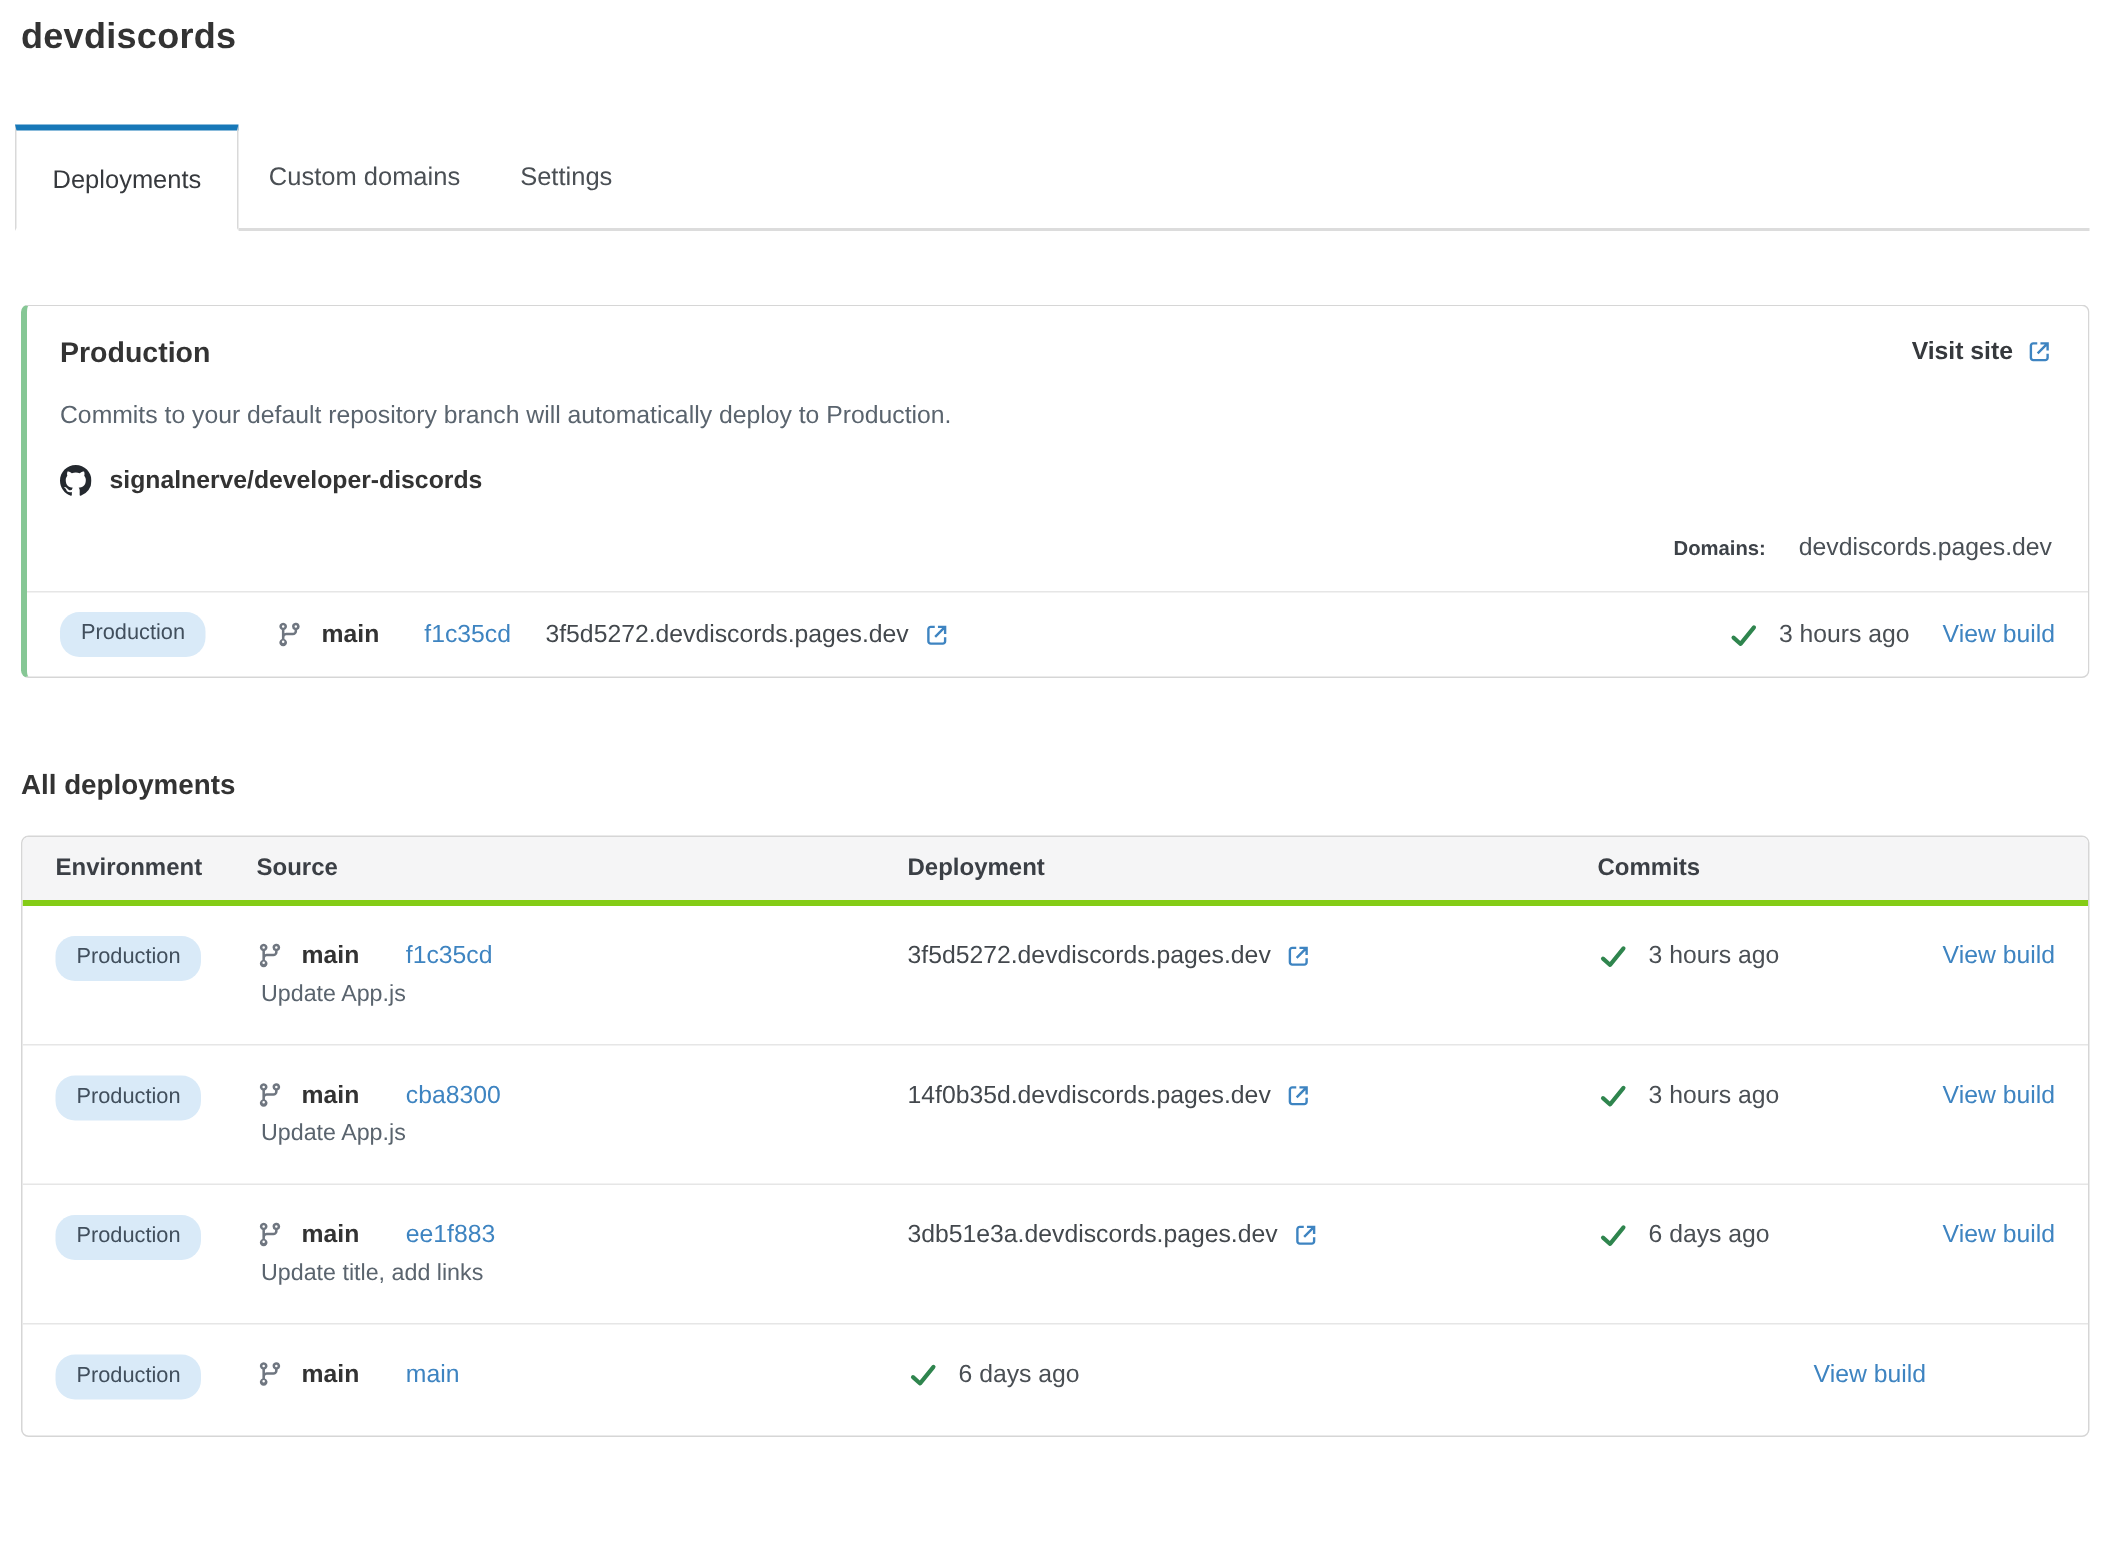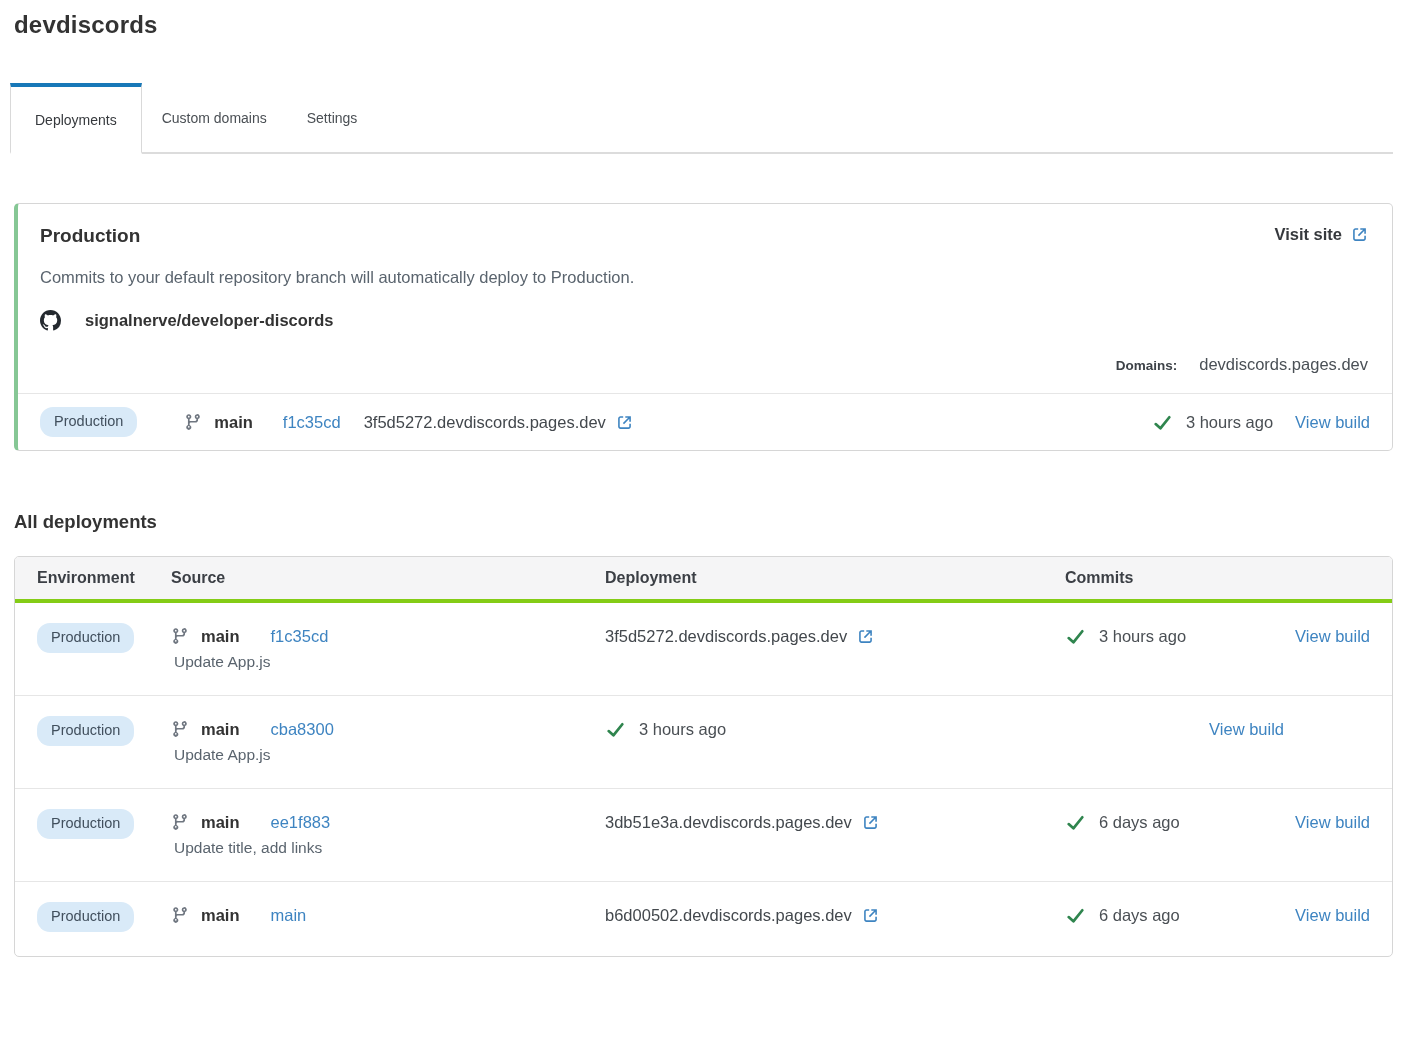--- a/index.html
+++ b/index.html
@@ -20,21 +20,21 @@
   }
 
   
   .tabbar {
     display: flex; align-items: stretch;
     height: 71px; margin-top: 44px; margin-left: -4px;
     border-bottom: 2px solid #dcdcdc;
   }
   .tab {
     display: flex; align-items: center;
-    font-size: 14px; color: #4a4f54;
+    font-size: 17px; color: #4a4f54;
     padding: 0 20px; cursor: pointer;
     position: relative;
   }
   .tab.active {
     background: #ffffff;
     color: #36393d;
     border: 1px solid #d9d9d9;
     border-top: 4px solid #1778b8;
     border-bottom: 2px solid #ffffff;
     margin-bottom: -2px;
@@ -51,21 +51,21 @@
   .prod-card-body { padding: 21px 24px 19px 22px; }
   .prod-head { display: flex; justify-content: space-between; align-items: flex-start; }
   .prod-title { font-size: 19px; font-weight: 600; color: #333333; }
   .visit-site {
     display: inline-flex; align-items: center; gap: 9px;
     font-size: 16.5px; font-weight: 600; color: #36393d;
     cursor: pointer; text-decoration: none;
   }
   .prod-desc { margin-top: 21px; font-size: 16.5px; color: #5a646e; }
   .repo-row {
-    margin-top: 23px; display: inline-flex; align-items: center; gap: 24px;
+    margin-top: 23px; display: inline-flex; align-items: center; gap: 12px;
     cursor: pointer;
   }
   .repo-name { font-size: 16.5px; font-weight: 700; color: #333333; }
   .domains-row { margin-top: 20px; display: flex; align-items: baseline; gap: 22px; justify-content: flex-end; }
   .domains-label { font-size: 13.5px; font-weight: 700; color: #3d4248; }
   .domains-value { font-size: 16.5px; color: #4a5056; }
   .prod-divider { border-top: 1px solid #e6e6e6; }
   .prod-deploy-row {
     display: flex; align-items: center;
     padding: 13px 22px; min-height: 56px;
@@ -268,20 +268,33 @@
         <span class="branch-icon">
   <svg width="18" height="18" viewBox="0 0 16 16" fill="currentColor" aria-hidden="true">
     <path d="M11.75 2.5a.75.75 0 1 0 0 1.5.75.75 0 0 0 0-1.5Zm-2.25.75a2.25 2.25 0 1 1 3 2.122V6A2.5 2.5 0 0 1 10 8.5H6a1 1 0 0 0-1 1v1.128a2.251 2.251 0 1 1-1.5 0V5.372a2.25 2.25 0 1 1 1.5 0v1.836A2.493 2.493 0 0 1 6 7h4a1 1 0 0 0 1-1v-.628A2.25 2.25 0 0 1 9.5 3.25Zm-6 0a.75.75 0 1 0 1.5 0 .75.75 0 0 0-1.5 0Zm.75 8.25a.75.75 0 1 0 0 1.5.75.75 0 0 0 0-1.5Z"></path>
   </svg>
 </span>
         <span class="branch-name">main</span>
         <a class="link" style="margin-left:31px;">cba8300</a>
       </div>
       <div class="commit-msg">Update App.js</div>
     </div>
+    <div class="cell-deploy">
+      <div class="cell-line">
+        <a class="url-link">
+          <span>14f0b35d.devdiscords.pages.dev</span>
+          <span class="ext-icon">
+  <svg width="17" height="17" viewBox="0 0 16 16" fill="currentColor" aria-hidden="true">
+    <path d="M2 4.25C2 3.01 3.01 2 4.25 2h2.5v1.5h-2.5a.75.75 0 0 0-.75.75v7.5c0 .414.336.75.75.75h7.5a.75.75 0 0 0 .75-.75v-2.5H14v2.5C14 12.99 12.99 14 11.75 14h-7.5C3.01 14 2 12.99 2 11.75v-7.5Z"></path>
+    <path d="M8.75 2H14v5.25h-1.5V4.56L7.53 9.53 6.47 8.47l4.97-4.97H8.75V2Z"></path>
+  </svg>
+</span>
+        </a>
+      </div>
+    </div>
     <div class="cell-status">
       <div class="cell-line status-wrap">
         <span class="check-icon">
   <svg width="21" height="21" viewBox="0 0 20 20" fill="none" stroke="currentColor" stroke-width="2.6" stroke-linecap="round" stroke-linejoin="round" aria-hidden="true">
     <path d="M3.5 11.5 L8 15.5 L16.5 5"></path>
   </svg>
 </span>
         <span class="status-time">3 hours ago</span>
       </div>
     </div>
@@ -351,33 +364,20 @@
         <span class="branch-icon">
   <svg width="18" height="18" viewBox="0 0 16 16" fill="currentColor" aria-hidden="true">
     <path d="M11.75 2.5a.75.75 0 1 0 0 1.5.75.75 0 0 0 0-1.5Zm-2.25.75a2.25 2.25 0 1 1 3 2.122V6A2.5 2.5 0 0 1 10 8.5H6a1 1 0 0 0-1 1v1.128a2.251 2.251 0 1 1-1.5 0V5.372a2.25 2.25 0 1 1 1.5 0v1.836A2.493 2.493 0 0 1 6 7h4a1 1 0 0 0 1-1v-.628A2.25 2.25 0 0 1 9.5 3.25Zm-6 0a.75.75 0 1 0 1.5 0 .75.75 0 0 0-1.5 0Zm.75 8.25a.75.75 0 1 0 0 1.5.75.75 0 0 0 0-1.5Z"></path>
   </svg>
 </span>
         <span class="branch-name">main</span>
         <a class="link" style="margin-left:31px;">main</a>
       </div>
 
     </div>
-    <div class="cell-deploy">
-      <div class="cell-line">
-        <a class="url-link">
-          <span>b6d00502.devdiscords.pages.dev</span>
-          <span class="ext-icon">
-  <svg width="17" height="17" viewBox="0 0 16 16" fill="currentColor" aria-hidden="true">
-    <path d="M2 4.25C2 3.01 3.01 2 4.25 2h2.5v1.5h-2.5a.75.75 0 0 0-.75.75v7.5c0 .414.336.75.75.75h7.5a.75.75 0 0 0 .75-.75v-2.5H14v2.5C14 12.99 12.99 14 11.75 14h-7.5C3.01 14 2 12.99 2 11.75v-7.5Z"></path>
-    <path d="M8.75 2H14v5.25h-1.5V4.56L7.53 9.53 6.47 8.47l4.97-4.97H8.75V2Z"></path>
-  </svg>
-</span>
-        </a>
-      </div>
-    </div>
     <div class="cell-status">
       <div class="cell-line status-wrap">
         <span class="check-icon">
   <svg width="21" height="21" viewBox="0 0 20 20" fill="none" stroke="currentColor" stroke-width="2.6" stroke-linecap="round" stroke-linejoin="round" aria-hidden="true">
     <path d="M3.5 11.5 L8 15.5 L16.5 5"></path>
   </svg>
 </span>
         <span class="status-time">6 days ago</span>
       </div>
     </div>

